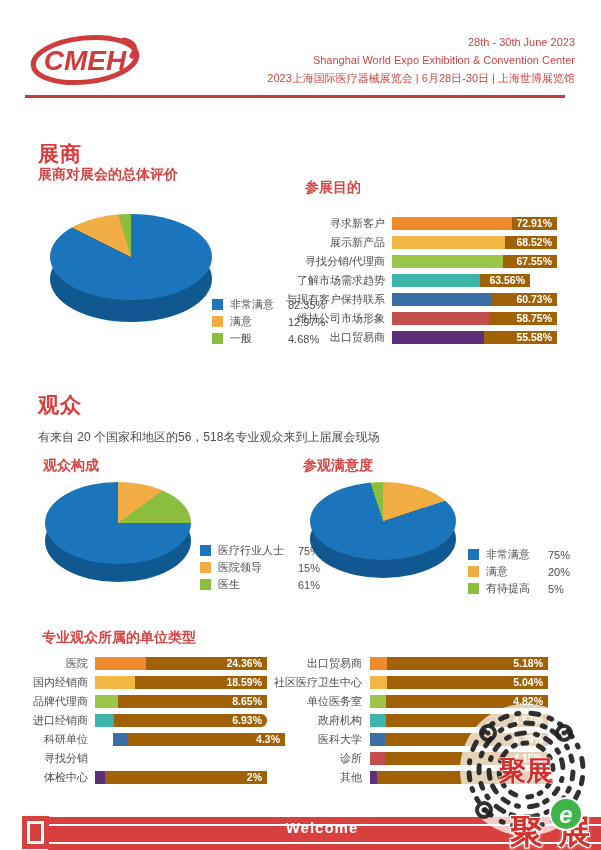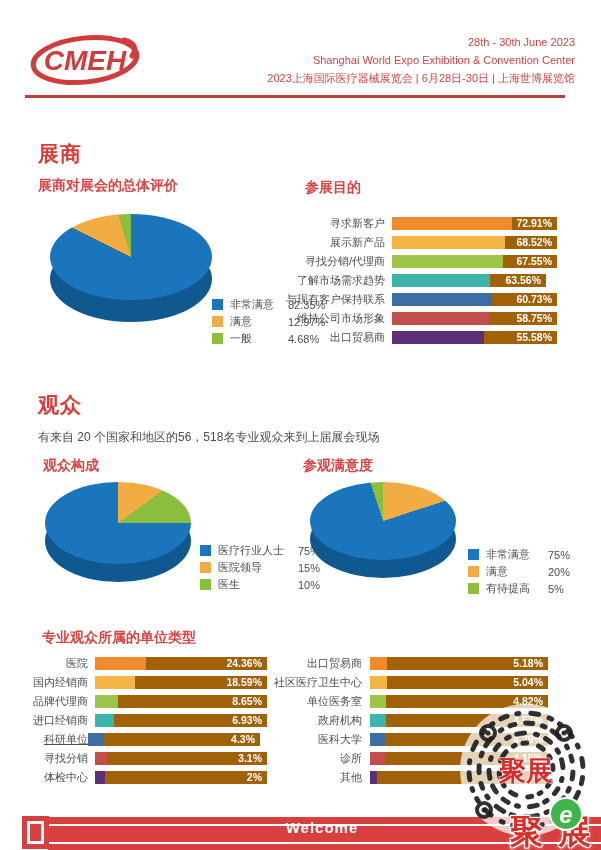--- a/index.html
+++ b/index.html
@@ -58,21 +58,21 @@
   <text x="57" y="44" text-anchor="middle" font-size="28" font-weight="bold" font-style="italic" fill="#d03c3c">CMEH</text>
 </svg>
 <div class="hdr-right">
   <div>28th - 30th June 2023</div>
   <div>Shanghai World Expo Exhibition &amp; Convention Center</div>
   <div>2023上海国际医疗器械展览会 | 6月28日-30日 | 上海世博展览馆</div>
 </div>
 <div class="hr-red"></div>
 
 <div class="abs h1" style="left:38px;top:140px;">展商</div>
-<div class="abs h2" style="left:38px;top:177px;">展商对展会的总体评价</div>
+<div class="abs h2" style="left:38px;top:166px;">展商对展会的总体评价</div>
 <div class="abs h2" style="left:305px;top:179px;">参展目的</div>
 
 <div class="pie3d" style="left:50px;top:214px;width:162px;height:110px;">
   <div class="pie-bottom" style="top:22px;height:86px;"></div>
   <div class="pie-top" style="top: 0px; height: 86px; background: conic-gradient(rgb(27, 117, 188) 0deg, rgb(27, 117, 188) 296.46deg, rgb(242, 172, 68) 296.46deg, rgb(242, 172, 68) 343.152deg, rgb(140, 190, 62) 343.152deg, rgb(140, 190, 62) 360deg);"></div>
 </div>
 <div class="legend" style="left:212px;top:299px;">
   <div class="legend-row">
     <span class="legend-chip" style="background: rgb(27, 117, 188);"></span>
     <span class="legend-label" style="width:58px;">非常满意</span>
@@ -107,21 +107,21 @@
   </div>
   <div class="bar-row">
     <span class="bar-label" style="width:100px;margin-right:7px;">寻找分销/代理商</span>
     <span class="bar-track" style="width:165px;">
       <span class="bar-fill" style="background: rgb(157, 197, 74); width: 67.55%;"></span>
       <span class="bar-val">67.55%</span>
     </span>
   </div>
   <div class="bar-row">
     <span class="bar-label" style="width:100px;margin-right:7px;">了解市场需求趋势</span>
-    <span class="bar-track" style="width:138px;padding-left:16px;">
+    <span class="bar-track" style="width:138px;">
       <span class="bar-fill" style="background: rgb(60, 180, 171); width: 63.56%;"></span>
       <span class="bar-val">63.56%</span>
     </span>
   </div>
   <div class="bar-row">
     <span class="bar-label" style="width:100px;margin-right:7px;">与现有客户保持联系</span>
     <span class="bar-track" style="width:165px;">
       <span class="bar-fill" style="background: rgb(58, 110, 165); width: 60.73%;"></span>
       <span class="bar-val">60.73%</span>
     </span>
@@ -158,21 +158,21 @@
     <span>75%</span>
   </div>
   <div class="legend-row">
     <span class="legend-chip" style="background: rgb(242, 172, 68);"></span>
     <span class="legend-label" style="width:80px;">医院领导</span>
     <span>15%</span>
   </div>
   <div class="legend-row">
     <span class="legend-chip" style="background: rgb(140, 190, 62);"></span>
     <span class="legend-label" style="width:80px;">医生</span>
-    <span>10%</span>
+    <span>61%</span>
   </div>
 </div>
 
 <div class="pie3d" style="left:310px;top:482px;width:146px;height:98px;">
   <div class="pie-bottom" style="top:18px;height:78px;"></div>
   <div class="pie-top" style="top: 0px; height: 78px; background: conic-gradient(rgb(242, 172, 68) 0deg, rgb(242, 172, 68) 72deg, rgb(27, 117, 188) 72deg, rgb(27, 117, 188) 342deg, rgb(140, 190, 62) 342deg, rgb(140, 190, 62) 360deg);"></div>
 </div>
 <div class="legend" style="left:468px;top:549px;">
   <div class="legend-row">
     <span class="legend-chip" style="background: rgb(27, 117, 188);"></span>
@@ -210,38 +210,34 @@
   </div>
   <div class="bar-row">
     <span class="bar-label" style="width:66px;margin-right:7px;">品牌代理商</span>
     <span class="bar-track" style="width:172px;">
       <span class="bar-fill" style="background: rgb(157, 197, 74); width: 13.0825%;"></span>
       <span class="bar-val">8.65%</span>
     </span>
   </div>
   <div class="bar-row">
     <span class="bar-label" style="width:66px;margin-right:7px;">进口经销商</span>
-    <span class="bar-track" style="width:172px;">
+    <span class="bar-track" style="width:172px;border-radius:6px;">
       <span class="bar-fill" style="background: rgb(60, 180, 171); width: 11.2765%;"></span>
       <span class="bar-val">6.93%</span>
     </span>
   </div>
   <div class="bar-row">
-    <span class="bar-label" style="width:66px;margin-right:0;text-decoration:underline;">科研单位</span>
+    <span class="bar-label" style="width:66px;margin-right:25px;">科研单位</span>
     <span class="bar-track" style="width:172px;">
       <span class="bar-fill" style="background: rgb(58, 110, 165); width: 8.515%;"></span>
       <span class="bar-val">4.3%</span>
     </span>
   </div>
   <div class="bar-row">
     <span class="bar-label" style="width:66px;margin-right:7px;">寻找分销</span>
-    <span class="bar-track" style="width:172px;">
-      <span class="bar-fill" style="background: rgb(194, 79, 75); width: 7.255%;"></span>
-      <span class="bar-val">3.1%</span>
-    </span>
   </div>
   <div class="bar-row">
     <span class="bar-label" style="width:66px;margin-right:7px;">体检中心</span>
     <span class="bar-track" style="width:172px;">
       <span class="bar-fill" style="background: rgb(94, 47, 121); width: 6.1%;"></span>
       <span class="bar-val">2%</span>
     </span>
   </div>
 </div>
 

